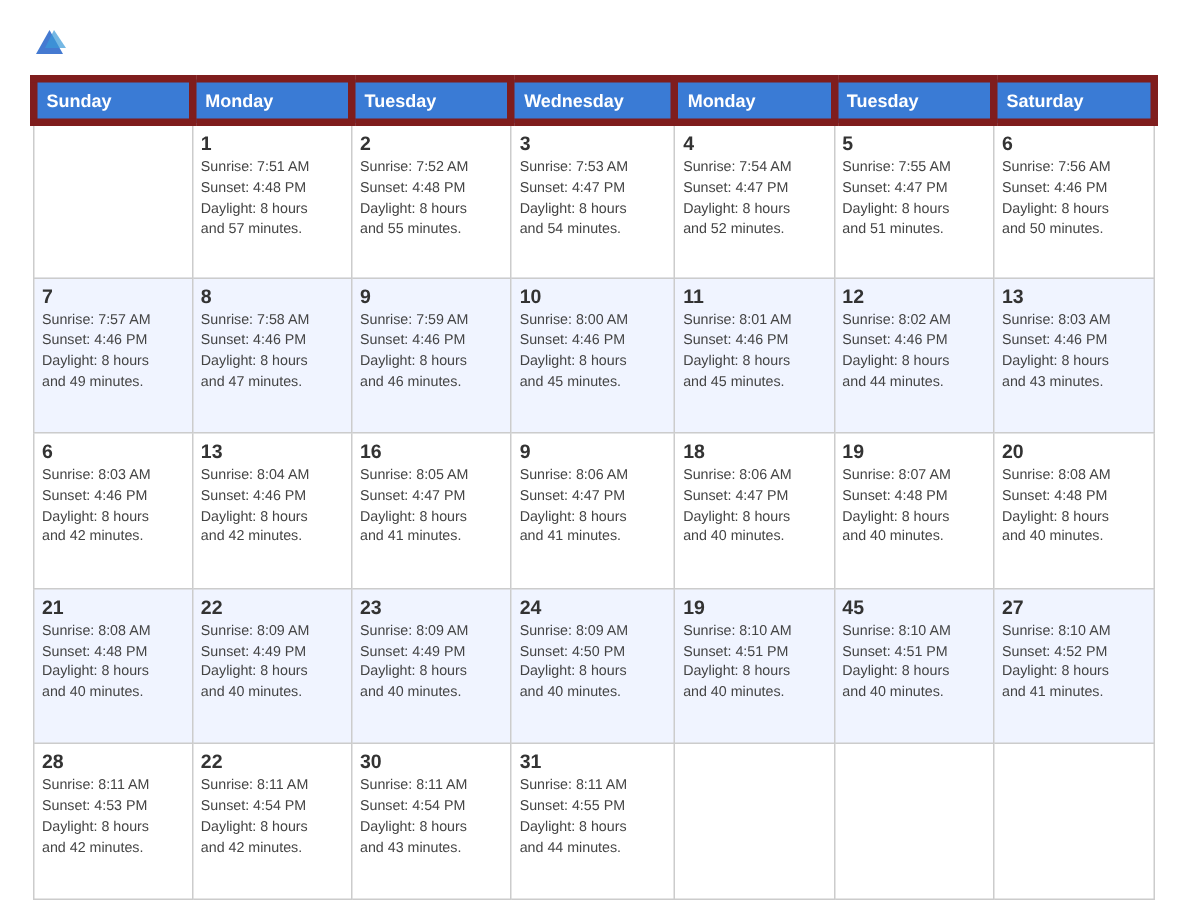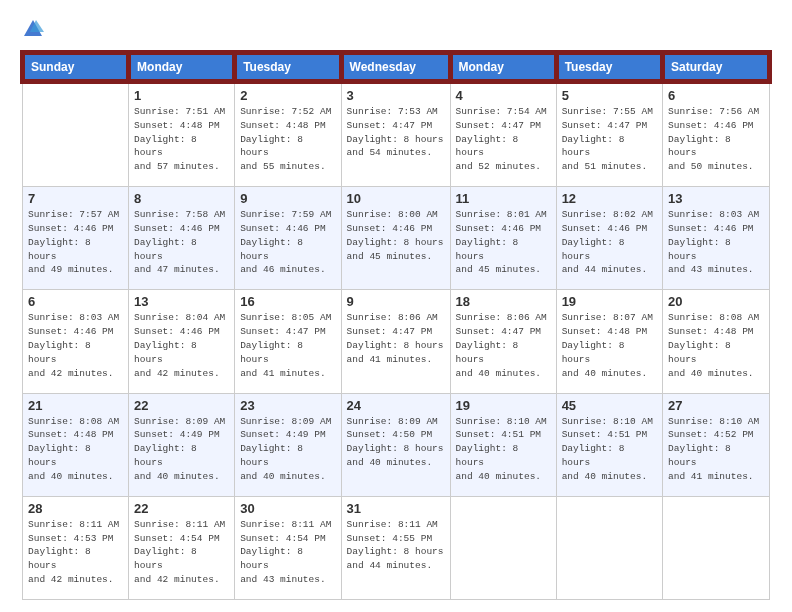--- a/index.html
+++ b/index.html
@@ -80,21 +80,20 @@
       font-size: 13px;
       font-weight: bold;
       color: #333;
       display: block;
       margin-bottom: 2px;
     }
     .day-info {
       font-size: 9.5px;
       color: #444;
       line-height: 1.45;
-      font-family: Liberation Mono, monospace;
     }
     .empty-cell {
       background: #f9f9f9;
     }
     .row-shaded td {
       background-color: #f0f4ff;
     }
     .row-white td {
       background-color: #fff;
     }

